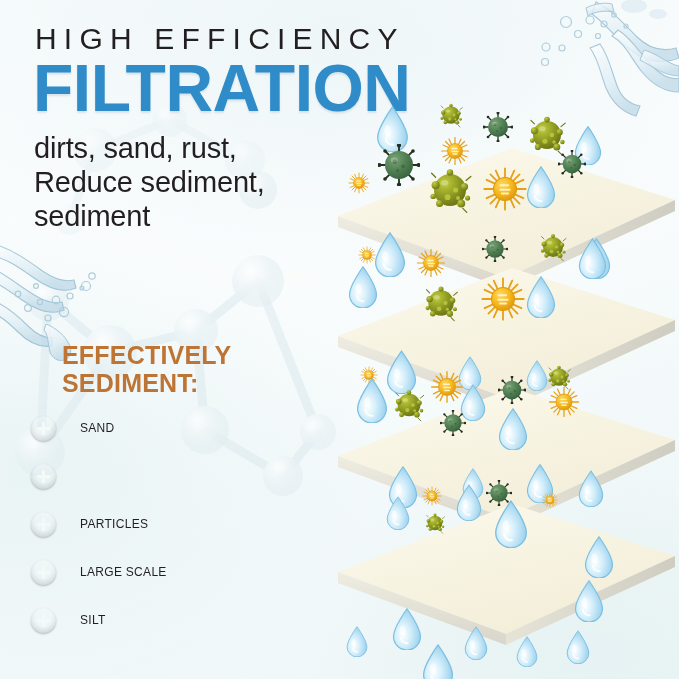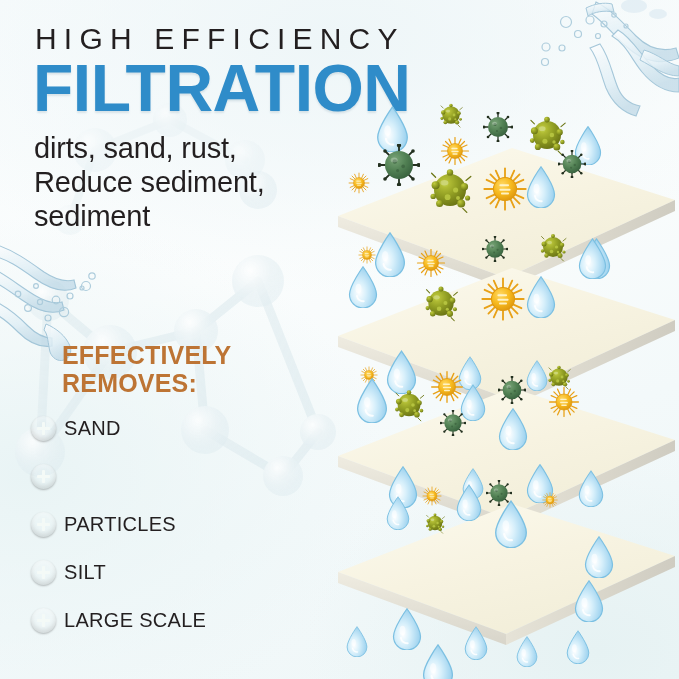--- a/index.html
+++ b/index.html
@@ -58,21 +58,21 @@
     background:radial-gradient(circle at 34% 28%, #7fc4a2 0%, #4f a8 0%, #46a179 46%, #2f7e58 100%);
     box-shadow:0 1px 2px rgba(0,0,0,0.25), inset 0 -3px 5px rgba(0,0,0,0.12), inset 0 3px 5px rgba(255,255,255,0.35);
     position:relative;
   }
   .bullet:before,.bullet:after{
     content:"";position:absolute;background:#f4faf7;border-radius:1px;
   }
   .bullet:before{left:6px;top:11px;width:13px;height:3.4px;}
   .bullet:after{left:10.8px;top:6px;width:3.4px;height:13px;}
   .list-label{
-    margin-left:8px;font-size:20px;font-weight:400;color:#231f20;
+    margin-left:24px;font-size:12px;font-weight:400;color:#231f20;
     letter-spacing:0.3px;white-space:nowrap;
   }
 
   
   .illustration{position:absolute;left:330px;top:88px;width:349px;height:591px;}
 </style>
 </head>
 <body>
 
 <div id="poster">
@@ -191,42 +191,42 @@
     <div class="headline">FILTRATION</div>
 
     <div class="subhead">
       <div>dirts, sand, rust,</div>
       <div>Reduce sediment,</div>
       <div>sediment</div>
     </div>
 
     <div class="removes-title">
       <div>EFFECTIVELY</div>
-      <div>REMOVES:</div>
+      <div>SEDIMENT:</div>
     </div>
 
     <div class="list">
       <div class="list-item">
         <span class="bullet"></span>
         <span class="list-label">SAND</span>
       </div>
       <div class="list-item">
         <span class="bullet"></span>
       </div>
       <div class="list-item">
         <span class="bullet"></span>
         <span class="list-label">PARTICLES</span>
       </div>
       <div class="list-item">
         <span class="bullet"></span>
-        <span class="list-label">SILT</span>
+        <span class="list-label">LARGE SCALE</span>
       </div>
       <div class="list-item">
         <span class="bullet"></span>
-        <span class="list-label">LARGE SCALE</span>
+        <span class="list-label">SILT</span>
       </div>
     </div>
   </div>
 
   <svg class="illustration" viewBox="0 0 349 591">
     <defs>
       <linearGradient id="plateFace" x1="0" y1="0" x2="0.6" y2="1">
         <stop offset="0%" stop-color="#fcfaee"></stop>
         <stop offset="55%" stop-color="#f7f3e1"></stop>
         <stop offset="100%" stop-color="#f2eed9"></stop>

